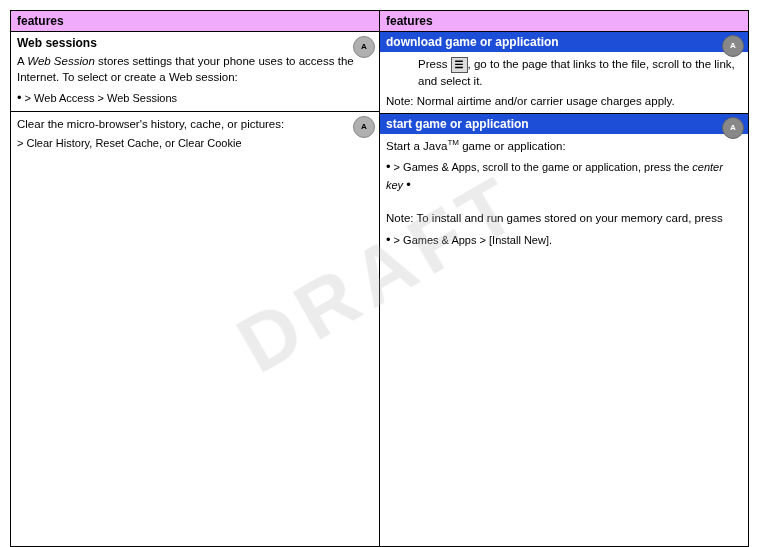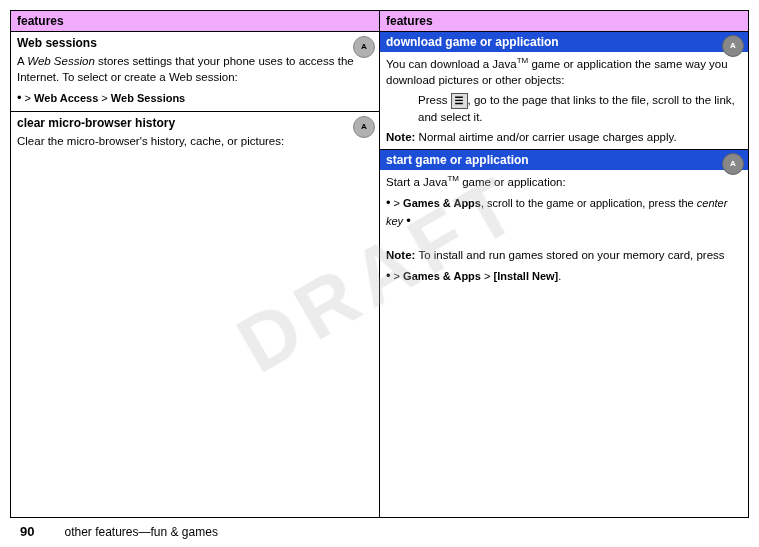--- a/index.html
+++ b/index.html
@@ -100,21 +100,21 @@
 
     .nav-path {
       font-size: 11px;
       margin-top: 4px;
     }
 
     .nav-path .bullet {
       font-size: 13px;
     }
 
-    .bold { font-weight: bold; text-align: right; }
+    .bold { font-weight: normal; text-align: right; }
 
     .draft-watermark {
       position: fixed;
       top: 50%;
       left: 50%;
       transform: translate(-50%, -50%) rotate(-30deg);
       font-size: 80px;
       color: rgba(180, 180, 180, 0.25);
       font-weight: bold;
       letter-spacing: 8px;
@@ -162,42 +162,43 @@
         </div>
         <div class="section-body">
           <p>A <em>Web Session</em> stores settings that your phone uses to access the Internet. To select or create a Web session:</p>
           <p class="nav-path">
             <span class="bullet">•</span> &gt; <span class="bold">Web Access</span> &gt; <span class="bold">Web Sessions</span>
           </p>
         </div>
       </div>
 
       <div class="section">
-        <div class="section-title">clear micro-browser history</div>
         <div class="icon-badge">
           <div class="icon-badge-inner">A</div>
         </div>
         <div class="section-body">
           <p>Clear the micro-browser's history, cache, or pictures:</p>
+          <p class="nav-path">
+            &gt; <span class="bold">Clear History</span>, <span class="bold">Reset Cache</span>, or <span class="bold">Clear Cookie</span>
+          </p>
         </div>
       </div>
     </div>
 
     <div class="col">
       <div class="col-header">features</div>
 
       <div class="section">
         <div class="section-title dark-bg">
           <span>download game or application</span>
           <div class="icon-badge" style="top:3px;right:4px;background:#888;border-color:#666;">
             <div class="icon-badge-inner" style="color:#fff;">A</div>
           </div>
         </div>
         <div class="section-body">
-          <p>You can download a Java<sup>TM</sup> game or application the same way you download pictures or other objects:</p>
           <p style="margin-top:4px;margin-left:32px;">Press <span style="display:inline-block;border:1px solid #555;padding:0 3px;font-size:10px;font-weight:bold;background:#ddd;">☰</span>, go to the page that links to the file, scroll to the link, and select it.</p>
           <p style="margin-top:4px;"><span class="bold">Note:</span> Normal airtime and/or carrier usage charges apply.</p>
         </div>
       </div>
 
       <div class="section">
         <div class="section-title dark-bg">
           <span>start game or application</span>
           <div class="icon-badge" style="top:3px;right:4px;background:#888;border-color:#666;">
             <div class="icon-badge-inner" style="color:#fff;">A</div>
@@ -213,17 +214,13 @@
           </p>
           <p class="nav-path">
             <span class="bullet">•</span> &gt; <span class="bold">Games &amp; Apps</span> &gt; <span class="bold">[Install New]</span>.
           </p>
         </div>
       </div>
     </div>
 
   </div>
 
-  <div class="page-footer">
-    <span class="page-number">90</span>
-    <span class="page-label">other features—fun &amp; games</span>
-  </div>
 </div>
 
 </body></html>

